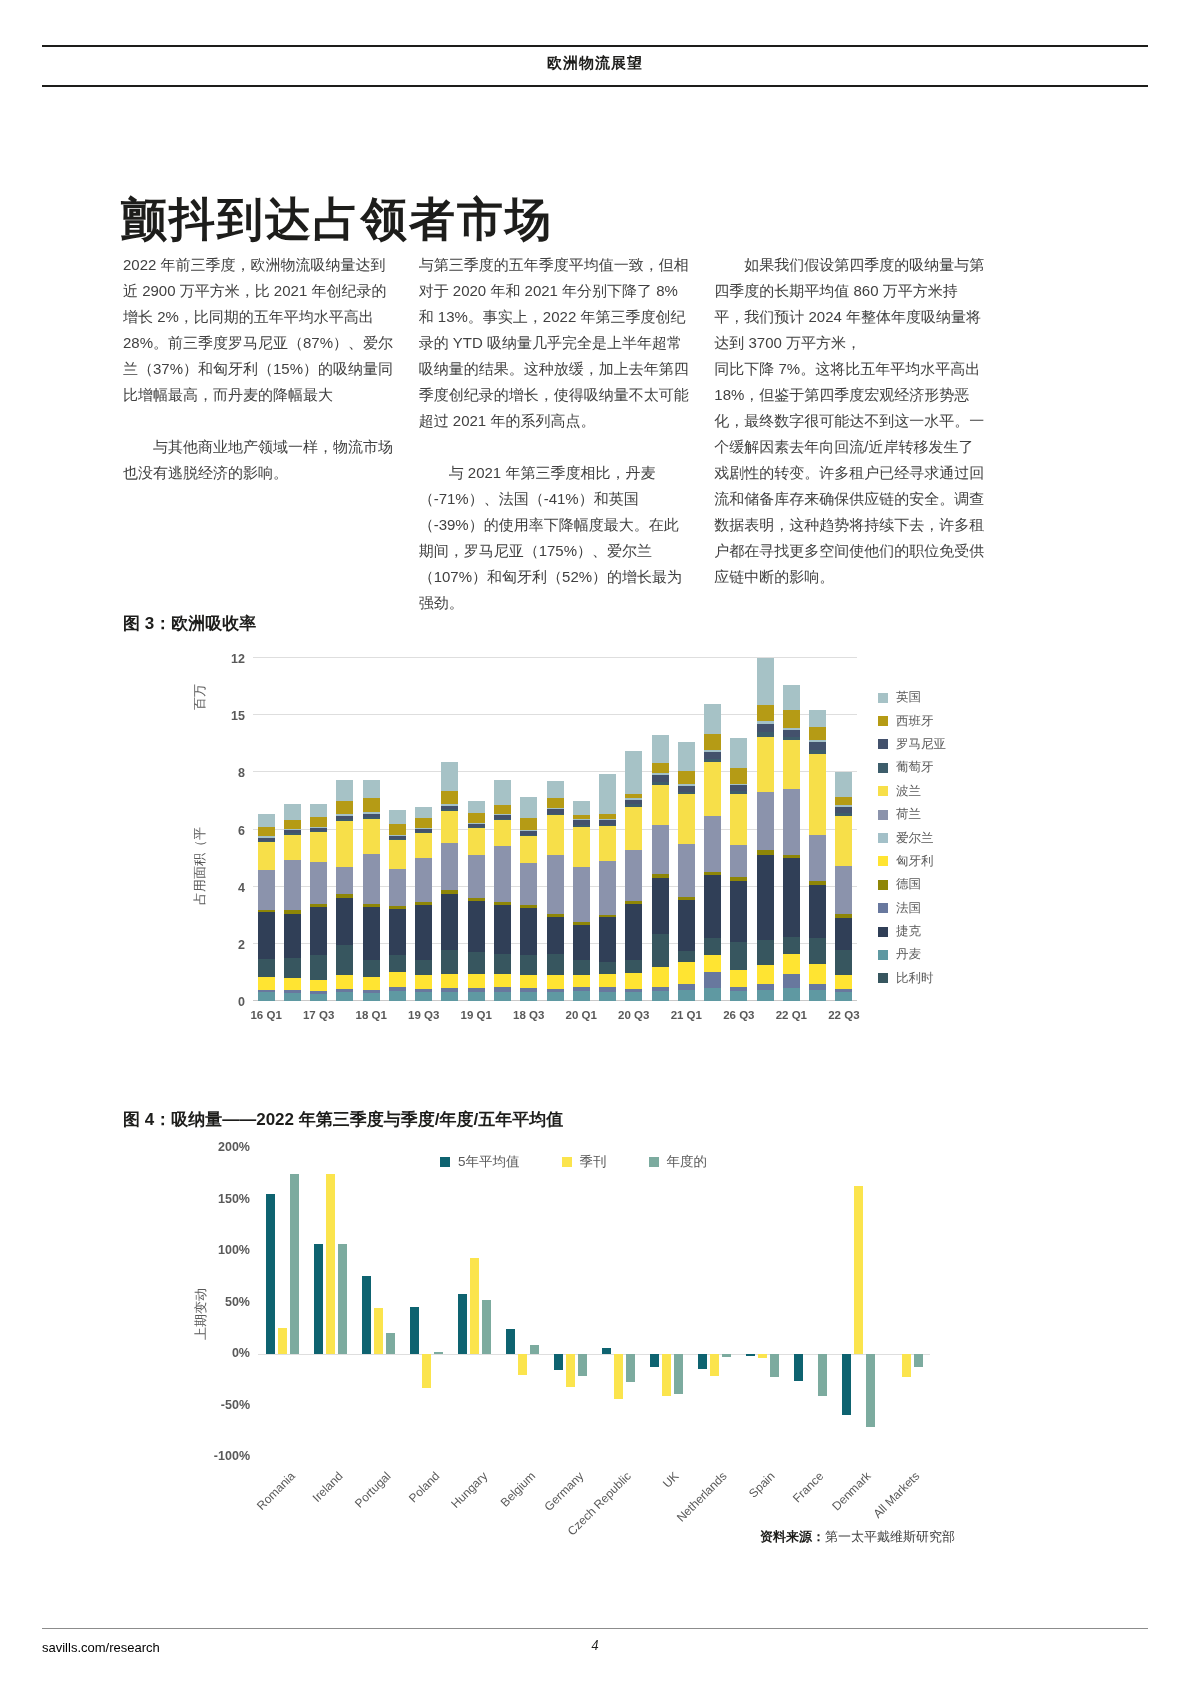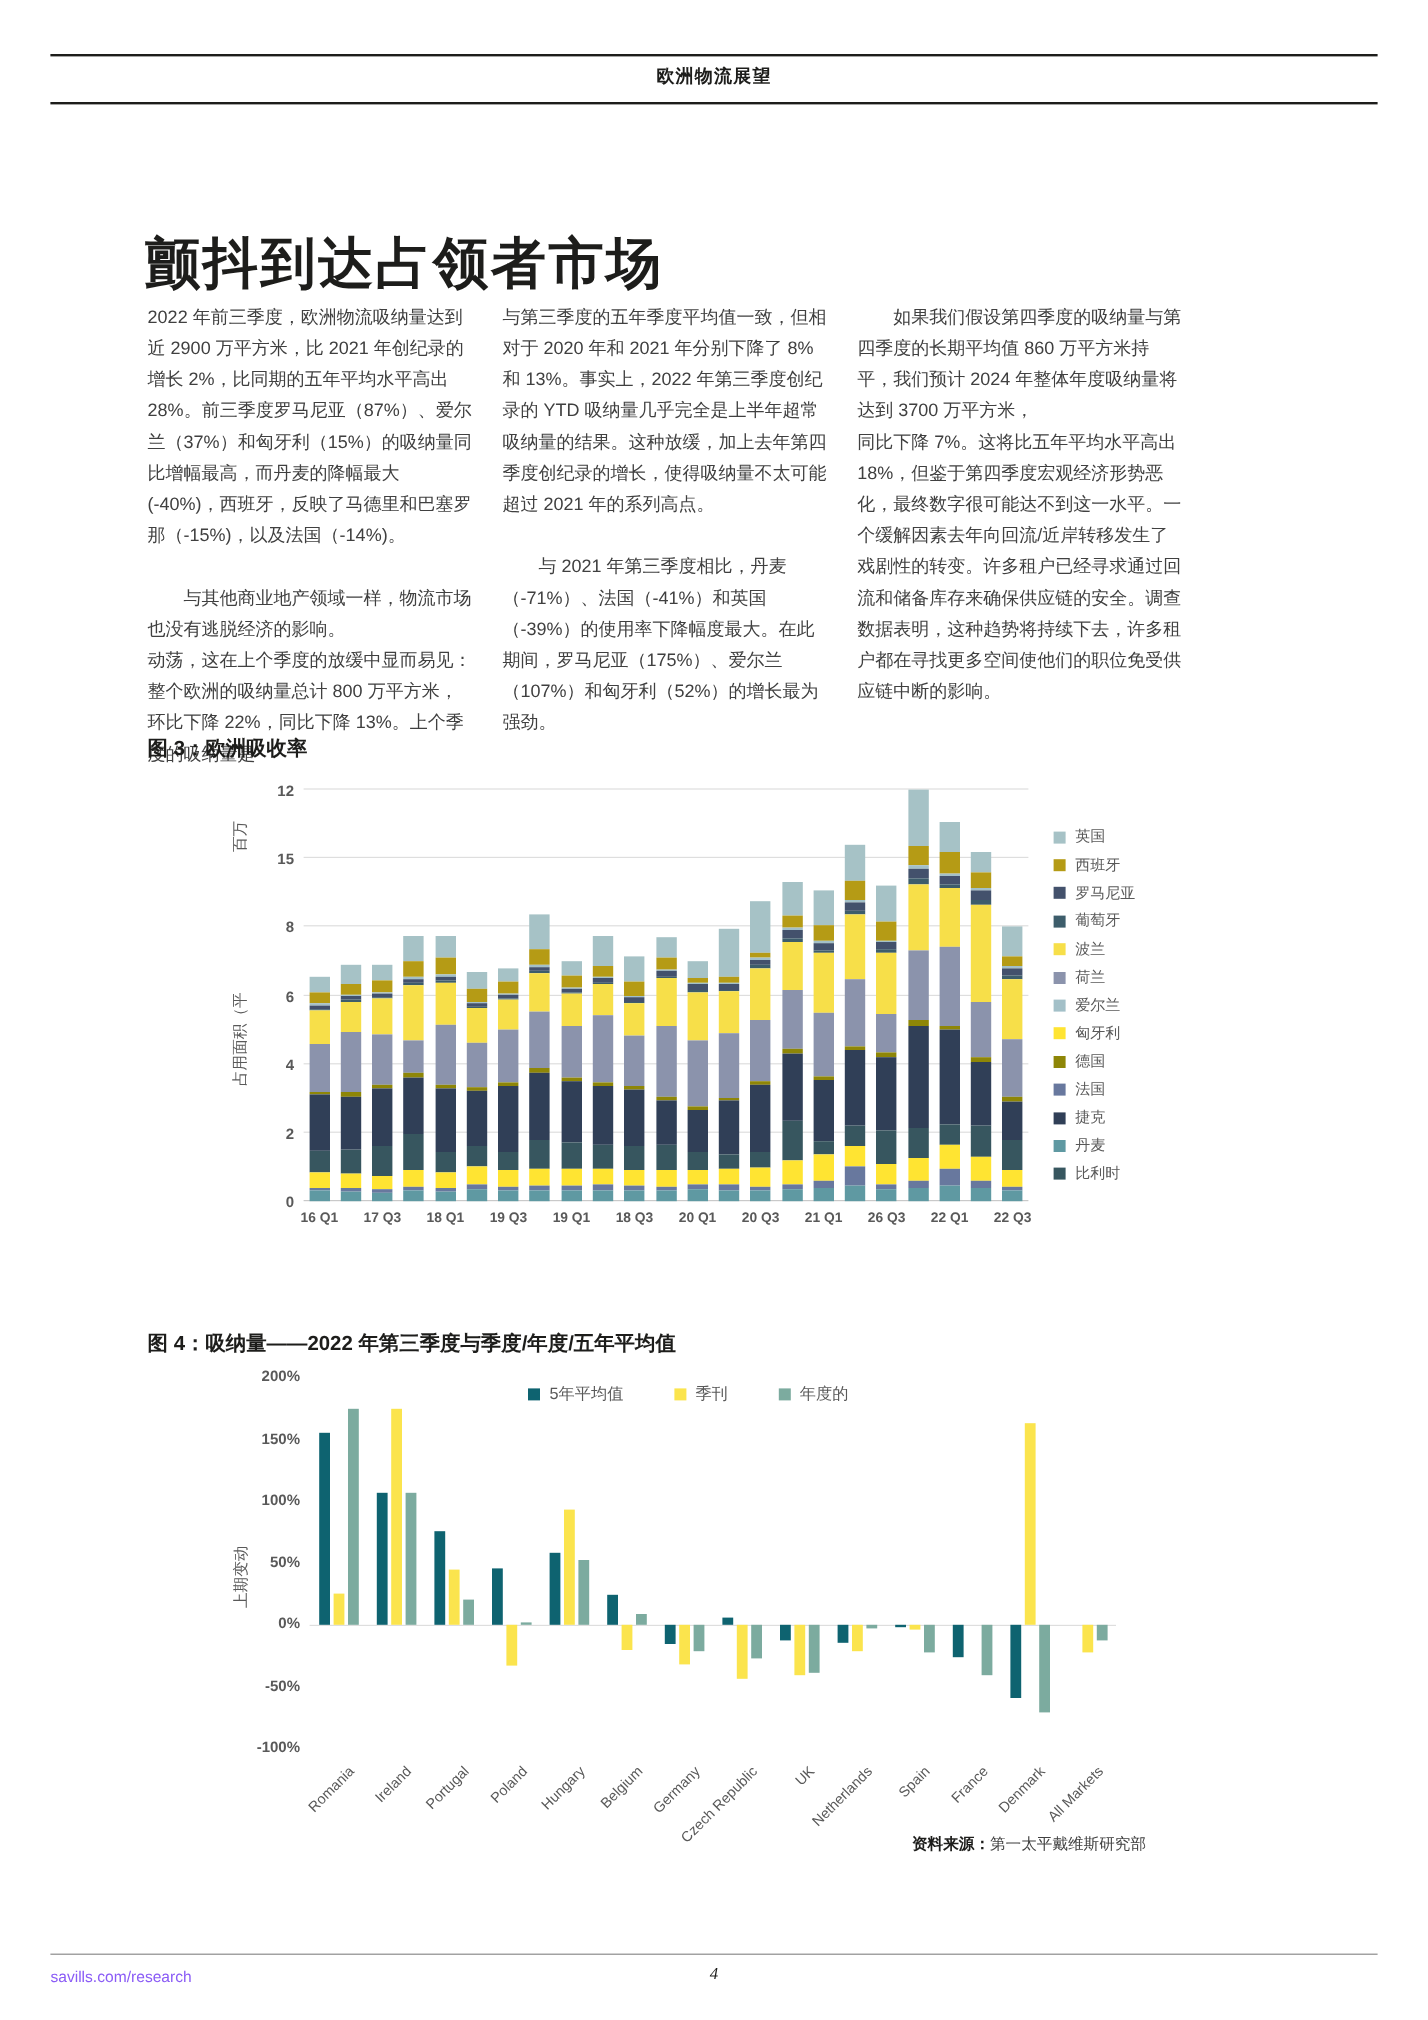--- a/index.html
+++ b/index.html
@@ -46,40 +46,38 @@
   .f4-yticks{position:absolute;left:-55px;top:0;width:47px;height:309px;}
   .f4-bar{position:absolute;}
   .f4-legend{position:absolute;left:182px;top:2px;display:flex;gap:42px;}
   .f4-xlabels{position:absolute;left:0;top:315px;width:100%;height:90px;}
   .f4-xlabel{position:absolute;font-size:12px;color:#595959;white-space:nowrap;transform-origin:100% 0;transform:rotate(-45deg);}
   .f4-source{position:absolute;left:0;top:420px;width:832px;text-align:right;font-size:13px;color:#404040;}
   .f4-source b{color:#1d1d1b;}
 
   
   .foot-rule{position:absolute;left:42px;top:1628px;width:1106px;height:1px;background:#8c8c8c;}
-  .foot-left{position:absolute;left:42px;top:1640px;font-size:13px;color:#8b5cf6;}
+  .foot-left{position:absolute;left:42px;top:1640px;font-size:13px;color:#000000;}
   .foot-page{position:absolute;left:0;top:1638px;width:100%;text-align:center;font-size:14px;font-style:italic;font-family:"Liberation Serif","DejaVu Serif",serif;color:#1d1d1b;}
 </style>
 </head>
 <body>
 
 <div class="page">
 
   <div class="rule rule-1"></div>
   <div class="hdr">欧洲物流展望</div>
   <div class="rule rule-2"></div>
 
   <h1 class="title">颤抖到达占领者市场</h1>
 
   <div class="cols">
     <div class="col">
       <p>2022 年前三季度，欧洲物流吸纳量达到近 2900 万平方米，比 2021 年创纪录的增长 2%，比同期的五年平均水平高出 28%。前三季度罗马尼亚（87%）、爱尔兰（37%）和匈牙利（15%）的吸纳量同比增幅最高，而丹麦的降幅最大</p>
-      <p>(-40%)，西班牙，反映了马德里和巴塞罗那（-15%)，以及法国（-14%)。</p>
       <p class="indent gap">与其他商业地产领域一样，物流市场也没有逃脱经济的影响。</p>
-      <p>动荡，这在上个季度的放缓中显而易见：整个欧洲的吸纳量总计 800 万平方米，环比下降 22%，同比下降 13%。上个季度的吸纳量是</p>
     </div>
     <div class="col">
       <p>与第三季度的五年季度平均值一致，但相对于 2020 年和 2021 年分别下降了 8% 和 13%。事实上，2022 年第三季度创纪录的 YTD 吸纳量几乎完全是上半年超常吸纳量的结果。这种放缓，加上去年第四季度创纪录的增长，使得吸纳量不太可能超过 2021 年的系列高点。</p>
       <p class="indent gap">与 2021 年第三季度相比，丹麦（-71%）、法国（-41%）和英国（-39%）的使用率下降幅度最大。在此期间，罗马尼亚（175%）、爱尔兰（107%）和匈牙利（52%）的增长最为强劲。</p>
     </div>
     <div class="col">
       <p class="indent">如果我们假设第四季度的吸纳量与第四季度的长期平均值 860 万平方米持平，我们预计 2024 年整体年度吸纳量将达到 3700 万平方米，</p>
       <p>同比下降 7%。这将比五年平均水平高出 18%，但鉴于第四季度宏观经济形势恶化，最终数字很可能达不到这一水平。一个缓解因素去年向回流/近岸转移发生了戏剧性的转变。许多租户已经寻求通过回流和储备库存来确保供应链的安全。调查数据表明，这种趋势将持续下去，许多租户都在寻找更多空间使他们的职位免受供应链中断的影响。</p>
     </div>
   </div>

